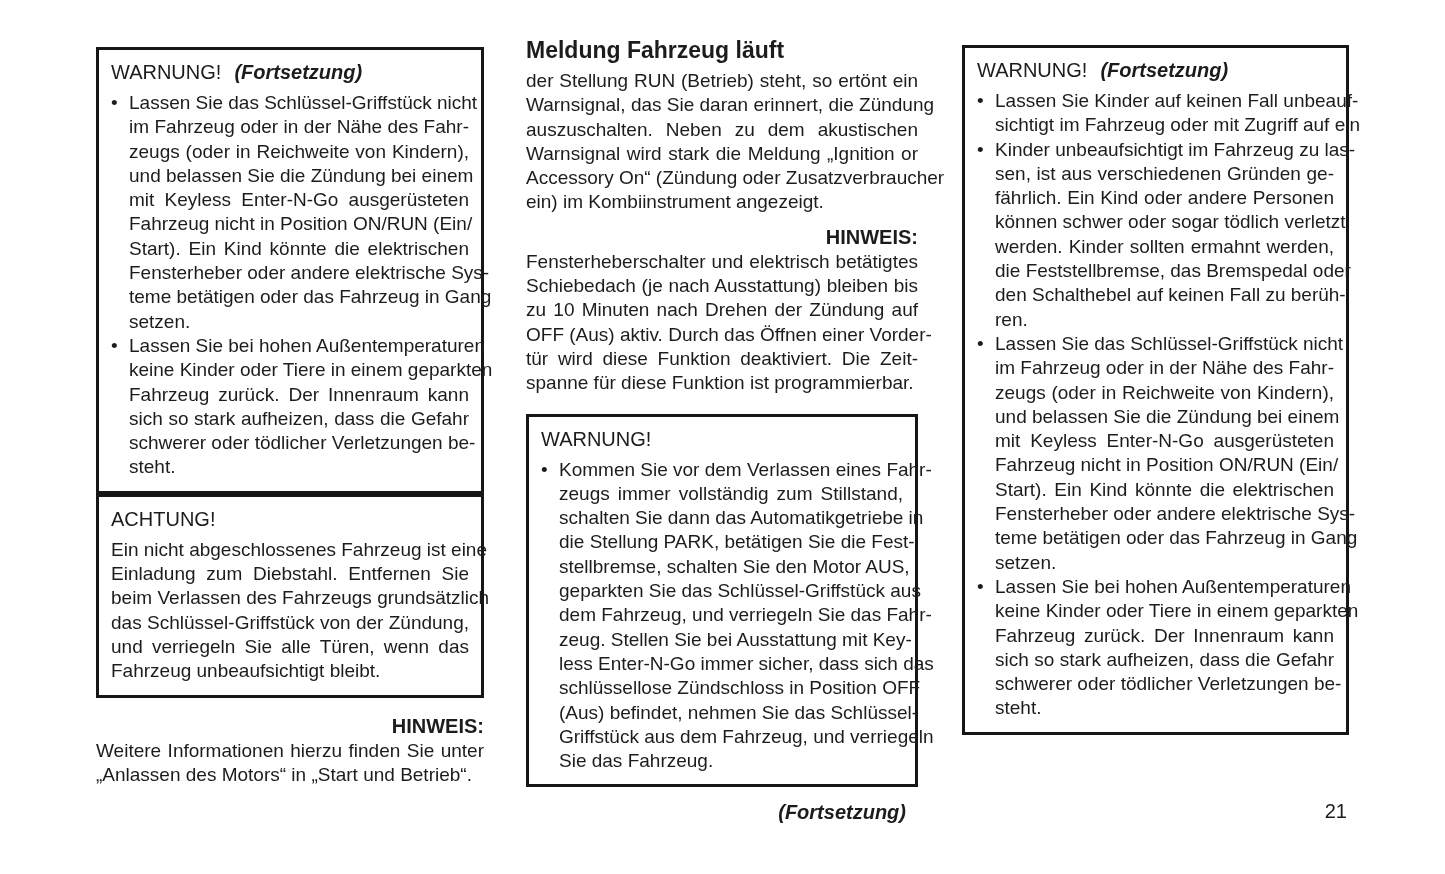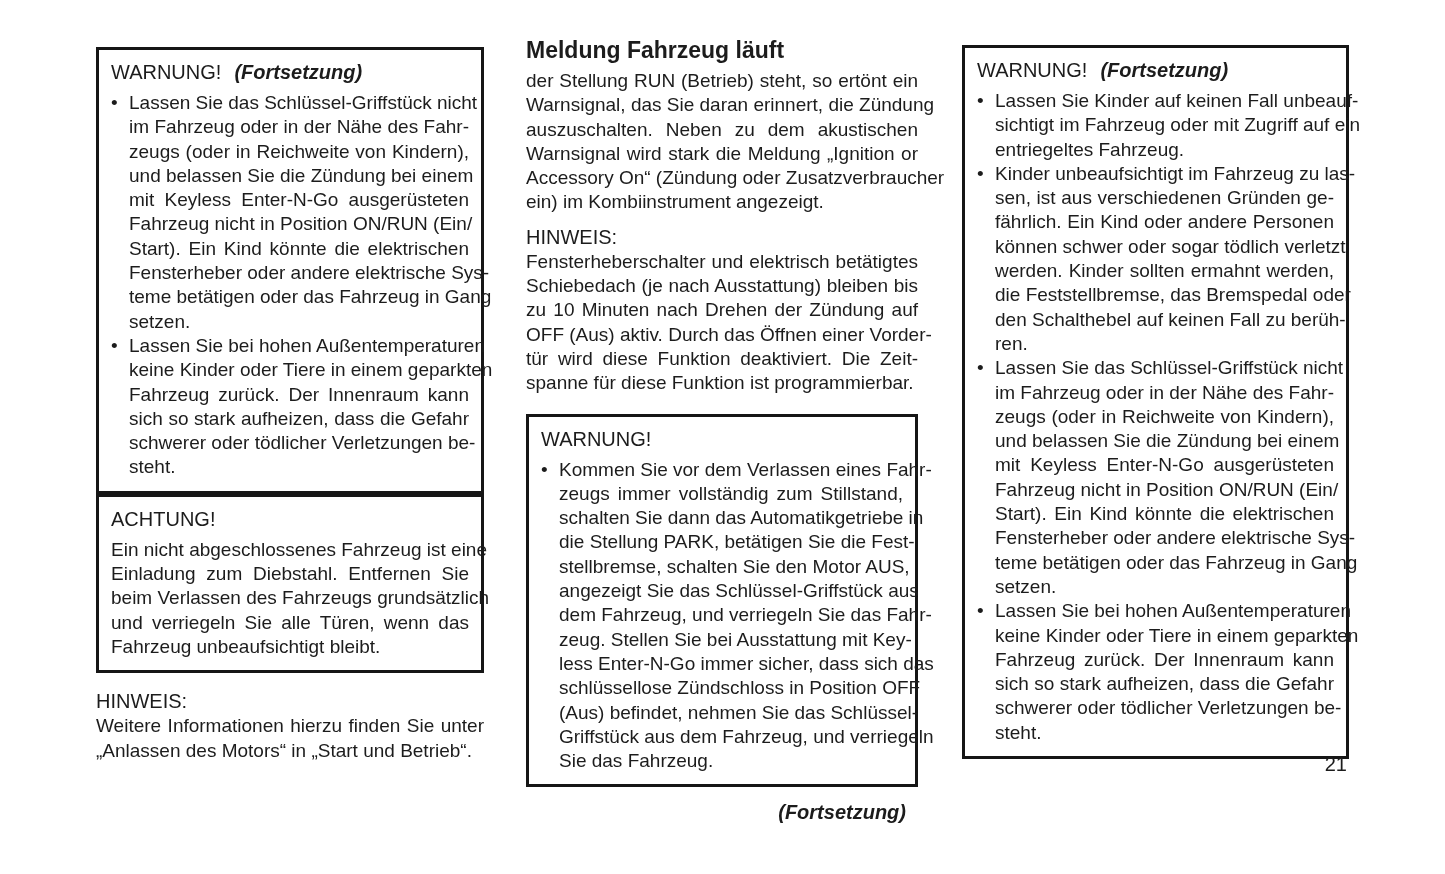--- a/index.html
+++ b/index.html
@@ -31,33 +31,33 @@
 
   .tline { text-align: justify; text-align-last: justify; white-space: nowrap; }
   .tline-last { text-align-last: left; }
 
   .bullet-item { display: flex; }
   .bullet-marker { flex: none; width: 18px; }
   .bullet-body { flex: 1 1 auto; min-width: 0; }
 
   .caution-box { }
   .note { margin-top: 15px; }
-  .note-label { font-weight: 400; font-size: 20px; line-height: 26px; }
+  .note-label { font-weight: 700; font-size: 20px; line-height: 26px; text-align: right; }
 
   .section-heading { font-weight: 700; font-size: 23px; line-height: 28px; margin: 0 0 5px 0; }
   .mid-warn { margin-top: 18px; }
   .cont-marker {
     text-align: right;
     font-weight: 700;
     font-style: italic;
     font-size: 20px;
     margin-top: 13px;
     padding-right: 12px;
   }
-  .page-num { position: absolute; right: 98px; top: 752px; font-size: 20px; }
+  .page-num { position: absolute; right: 98px; top: 799px; font-size: 20px; }
 </style>
 </head>
 <body>
 
 <div class="page">
 
   <div class="col col-left">
     <div class="warn-box">
       <div class="box-title">
         <span class="bt">WARNUNG!</span><span class="bt-cont">(Fortsetzung)</span>
@@ -93,20 +93,21 @@
     </div>
 
     <div class="warn-box caution-box">
       <div class="box-title">
         <span class="bt">ACHTUNG!</span>
       </div>
       <div>
           <div class="tline">Ein nicht abgeschlossenes Fahrzeug ist eine</div>
           <div class="tline">Einladung zum Diebstahl. Entfernen Sie</div>
           <div class="tline">beim Verlassen des Fahrzeugs grundsätzlich</div>
+          <div class="tline">das Schlüssel-Griffstück von der Zündung,</div>
           <div class="tline">und verriegeln Sie alle Türen, wenn das</div>
           <div class="tline tline-last">Fahrzeug unbeaufsichtigt bleibt.</div>
         </div>
     </div>
 
     <div class="note">
       <div class="note-label">HINWEIS:</div>
       <div>
           <div class="tline">Weitere Informationen hierzu finden Sie unter</div>
           <div class="tline tline-last">„Anlassen des Motors“ in „Start und Betrieb“.</div>
@@ -143,21 +144,21 @@
       </div>
       <div>
           <div class="bullet-item">
             <span class="bullet-marker">•</span>
             <div class="bullet-body">
               <div class="tline">Kommen Sie vor dem Verlassen eines Fahr-</div>
               <div class="tline">zeugs immer vollständig zum Stillstand,</div>
               <div class="tline">schalten Sie dann das Automatikgetriebe in</div>
               <div class="tline">die Stellung PARK, betätigen Sie die Fest-</div>
               <div class="tline">stellbremse, schalten Sie den Motor AUS,</div>
-              <div class="tline">angezeigt Sie das Schlüssel-Griffstück aus</div>
+              <div class="tline">geparkten Sie das Schlüssel-Griffstück aus</div>
               <div class="tline">dem Fahrzeug, und verriegeln Sie das Fahr-</div>
               <div class="tline">zeug. Stellen Sie bei Ausstattung mit Key-</div>
               <div class="tline">less Enter-N-Go immer sicher, dass sich das</div>
               <div class="tline">schlüssellose Zündschloss in Position OFF</div>
               <div class="tline">(Aus) befindet, nehmen Sie das Schlüssel-</div>
               <div class="tline">Griffstück aus dem Fahrzeug, und verriegeln</div>
               <div class="tline tline-last">Sie das Fahrzeug.</div>
             </div>
           </div>
         </div>
@@ -170,21 +171,20 @@
     <div class="warn-box">
       <div class="box-title">
         <span class="bt">WARNUNG!</span><span class="bt-cont">(Fortsetzung)</span>
       </div>
       <div>
           <div class="bullet-item">
             <span class="bullet-marker">•</span>
             <div class="bullet-body">
               <div class="tline">Lassen Sie Kinder auf keinen Fall unbeauf-</div>
               <div class="tline">sichtigt im Fahrzeug oder mit Zugriff auf ein</div>
-              <div class="tline tline-last">entriegeltes Fahrzeug.</div>
             </div>
           </div>
           <div class="bullet-item">
             <span class="bullet-marker">•</span>
             <div class="bullet-body">
               <div class="tline">Kinder unbeaufsichtigt im Fahrzeug zu las-</div>
               <div class="tline">sen, ist aus verschiedenen Gründen ge-</div>
               <div class="tline">fährlich. Ein Kind oder andere Personen</div>
               <div class="tline">können schwer oder sogar tödlich verletzt</div>
               <div class="tline">werden. Kinder sollten ermahnt werden,</div>

